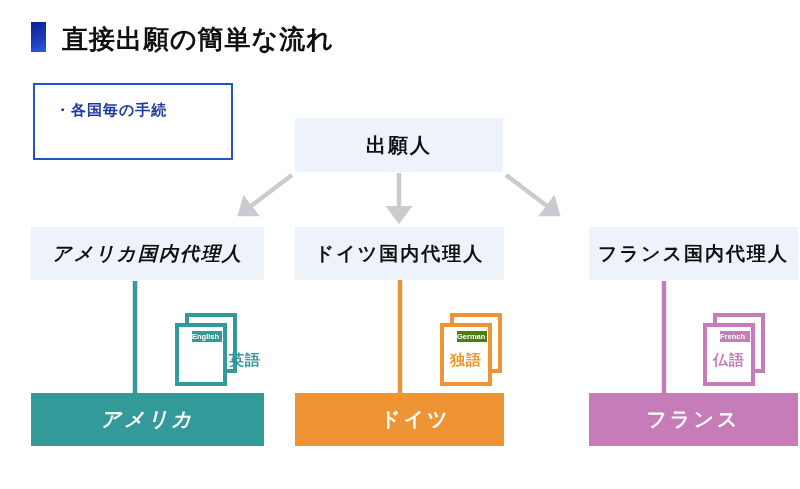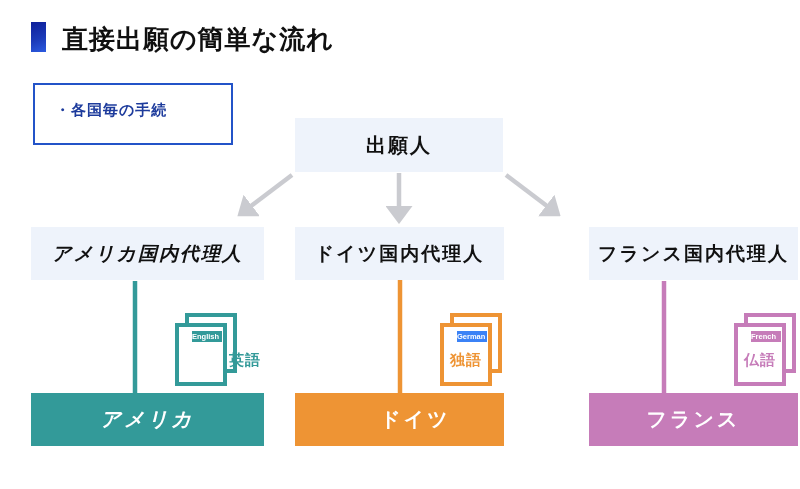--- a/index.html
+++ b/index.html
@@ -14,21 +14,21 @@
     left:31px;top:22px;width:15px;height:30px;
     background:linear-gradient(160deg,#0e1f9a 0%,#1b3ab8 55%,#2c5be0 100%);
   }
   .page-title{
     left:62px;top:22px;margin:0;
     font-size:26px;font-weight:800;letter-spacing:1px;color:#101010;
     white-space:nowrap;
   }
   
   .note-box{
-    left:33px;top:83px;width:200px;height:62px;box-sizing:border-box;
+    left:33px;top:83px;width:200px;height:77px;box-sizing:border-box;
     border:2px solid #2353c8;
     padding:11px 0 16px 20px;
   }
   .note-item{
     font-size:15px;font-weight:bold;color:#1d3b9c;
     line-height:27px;letter-spacing:1px;white-space:nowrap;
   }
   
   .box{
     display:flex;align-items:center;justify-content:center;
@@ -38,21 +38,21 @@
   .applicant-box{left:295px;top:118px;width:208px;height:54px;font-size:20px;letter-spacing:2px;}
   .agent-box{top:227px;height:53px;font-size:19px;letter-spacing:2px;}
   .country-box{top:393px;height:53px;font-size:20px;letter-spacing:3px;color:#fff;font-weight:bold;}
   .col-a{left:31px;width:233px;font-style:italic;}
   .col-b{left:295px;width:209px;}
   .col-c{left:561px;width:209px;margin-left:28px;}
   
   .doc{width:62px;height:75px;}
   .doc-a{left:175px;top:313px;}
   .doc-b{left:440px;top:313px;}
-  .doc-c{left:734px;top:313px;}
+  .doc-c{left:703px;top:313px;}
   .doc-back{
     position:absolute;left:10px;top:0;width:52px;height:60px;
     box-sizing:border-box;border:4px solid #000;
   }
   .doc-front{
     position:absolute;left:0;top:10px;width:52px;height:63px;
     box-sizing:border-box;border:4px solid #000;background:#ffffff;
   }
   .doc-tag{
     position:absolute;left:12px;top:3px;width:32px;height:13px;
@@ -109,21 +109,21 @@
 <div class="abs doc doc-a">
   <div class="doc-back" style="border-color: rgb(51, 154, 153);"></div>
   <div class="doc-front" style="border-color: rgb(51, 154, 153);">
     <div class="doc-tag" style="background-color: rgb(51, 154, 153);">English</div>
     <div class="doc-lang" style="color: rgb(51, 154, 153); padding-left: 44px;">英語</div>
   </div>
 </div>
 <div class="abs doc doc-b">
   <div class="doc-back" style="border-color: rgb(238, 148, 52);"></div>
   <div class="doc-front" style="border-color: rgb(238, 148, 52);">
-    <div class="doc-tag" style="background-color: #3b82f6;">German</div>
+    <div class="doc-tag" style="background-color: #4d7c0f;">German</div>
     <div class="doc-lang" style="color: rgb(238, 148, 52);">独語</div>
   </div>
 </div>
 <div class="abs doc doc-c">
   <div class="doc-back" style="border-color: rgb(198, 124, 185);"></div>
   <div class="doc-front" style="border-color: rgb(198, 124, 185);">
     <div class="doc-tag" style="background-color: rgb(198, 124, 185);">French</div>
     <div class="doc-lang" style="color: rgb(198, 124, 185);">仏語</div>
   </div>
 </div>

